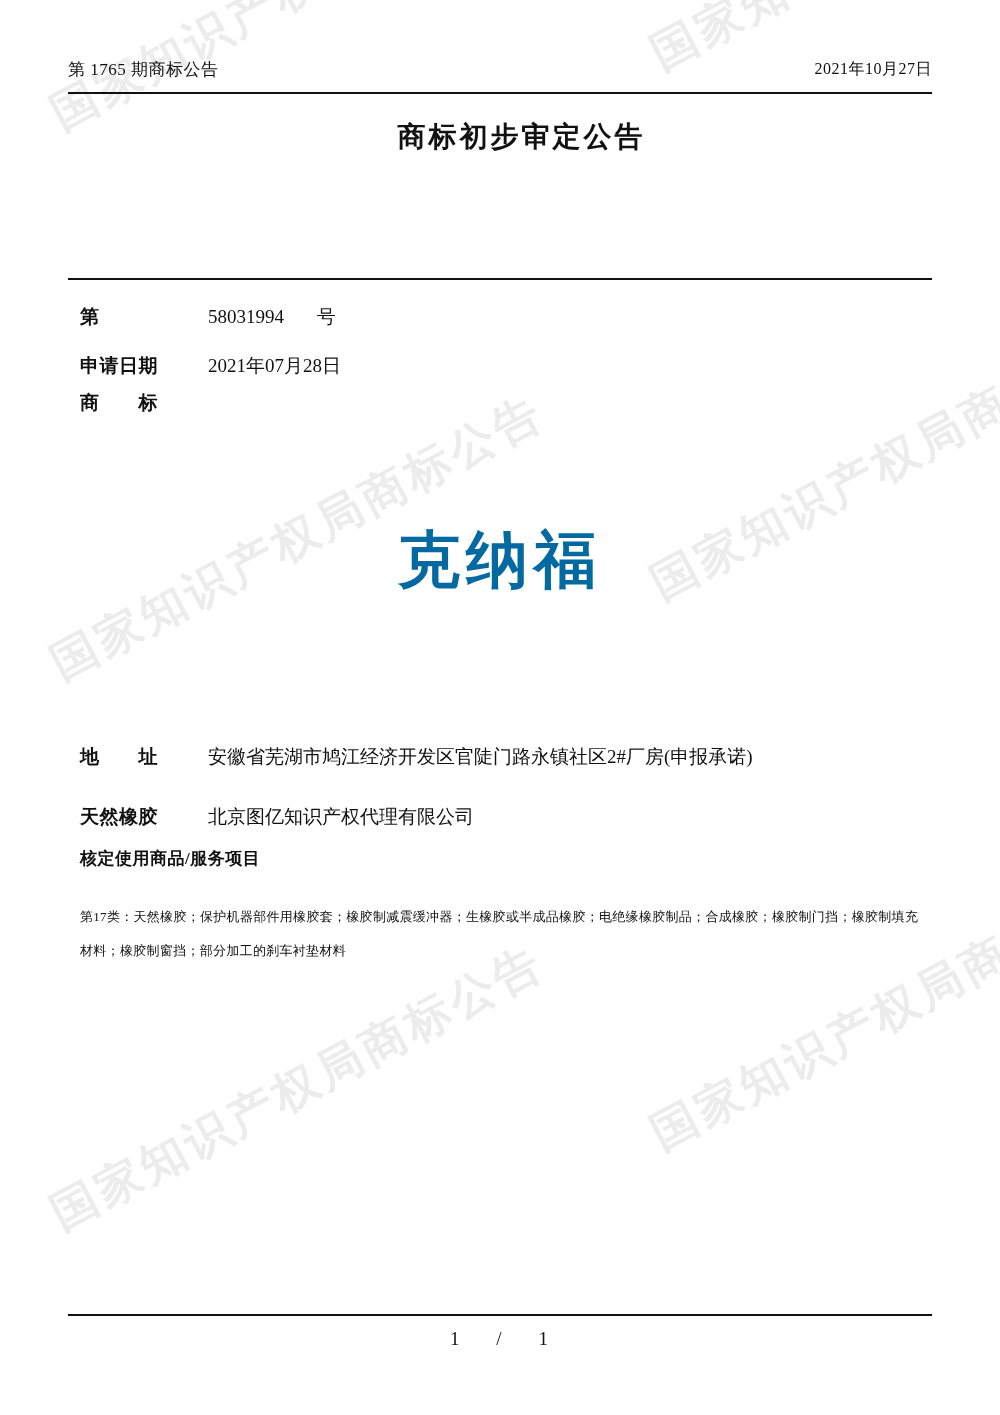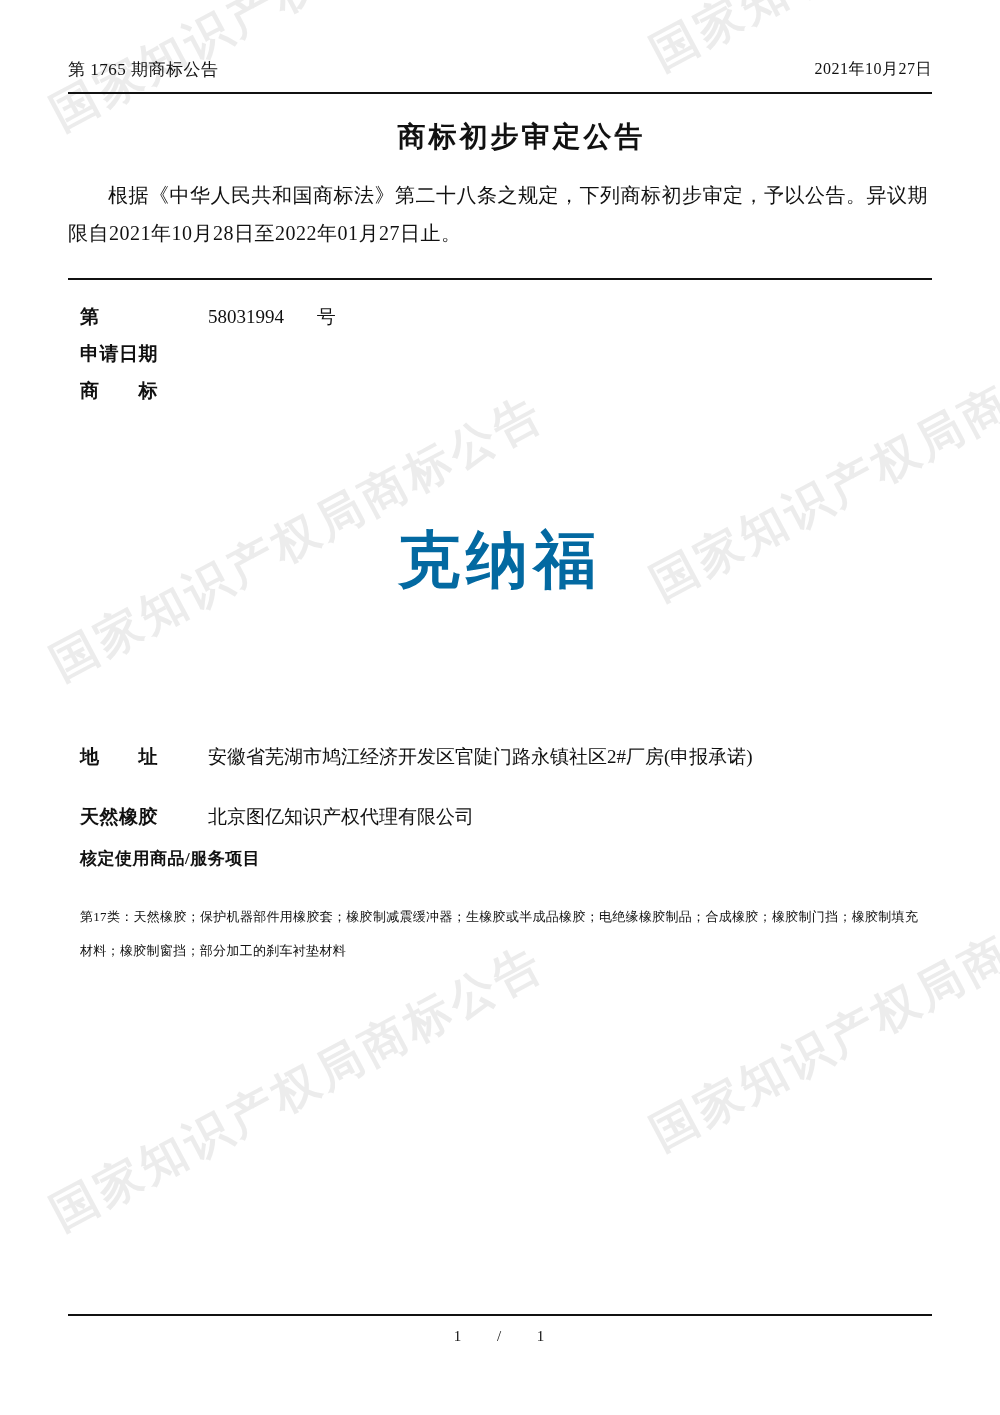--- a/index.html
+++ b/index.html
@@ -171,21 +171,21 @@
     right: 68px;
     border-bottom: 2px solid #111;
   }
 
   .footer {
     position: absolute;
     top: 1328px;
     left: 0;
     right: 0;
     text-align: center;
-    font-size: 15px;
+    font-size: 19px;
     letter-spacing: 2px;
   }
   .footer span { margin: 0 14px; }
 </style>
 </head>
 <body>
 
 <div id="watermarks">
     <div class="wm" style="left: 40px; top: 90px; font-size: 46px; color: rgba(140, 140, 140, 0.17); transform: rotate(-28deg);">国家知识产权局商标公告</div>
     <div class="wm" style="left: 640px; top: 30px; font-size: 46px; color: rgba(140, 140, 140, 0.17); transform: rotate(-28deg);">国家知识产权局商标公告</div>
@@ -199,34 +199,34 @@
 
   <div class="header-row">
     <div class="header-left">第 1765 期商标公告</div>
     <div class="header-right">2021年10月27日</div>
   </div>
 
   <div class="rule-top"></div>
 
   <div class="doc-title">商标初步审定公告</div>
 
-  <div class="intro">根据《中华人民共和国商标法》第二十八条之规定，下列商标初步审定，予以公告。异议期限自2021年10月28日至2022年01月27日止。</div>
 
   <div class="rule-mid"></div>
 
   <div class="fields">
     <div class="field-row">
       <div class="field-label">第</div>
       <div class="field-value">
         <span>58031994</span>
         <span style="margin-left:28px;">号</span>
       </div>
     </div>
     <div class="field-row">
       <div class="field-label">申请日期</div>
+      <div class="field-value">2021年07月28日</div>
     </div>
     <div class="field-row">
       <div class="field-label">商　　标</div>
       <div class="field-value"></div>
     </div>
   </div>
 
   <div class="mark-area">
     <div class="mark-text">克纳福</div>
   </div>

